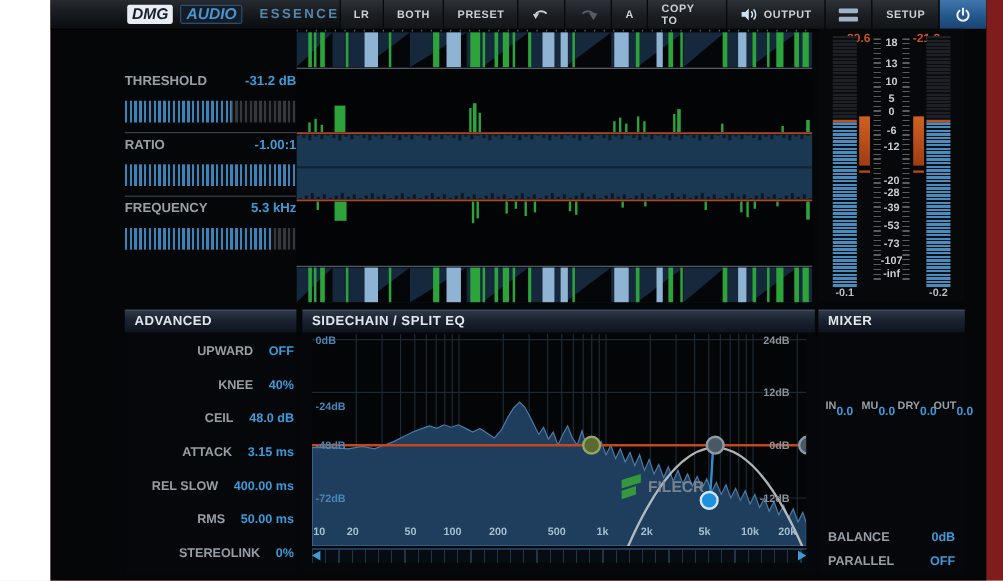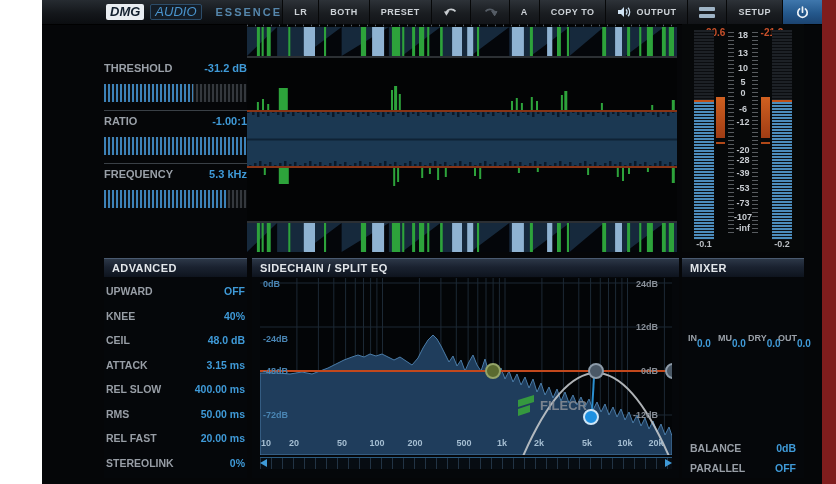--- a/index.html
+++ b/index.html
@@ -7,21 +7,21 @@
          font-family:"Liberation Sans",sans-serif;margin-left:42px;-webkit-font-smoothing:antialiased;}
   .plugin{position:absolute;left:0;top:0;width:780px;height:484px;background:#050608;overflow:hidden;}
 
   
   .titlebar{position:absolute;left:0;top:0;width:780px;height:24px;
     background:linear-gradient(#262b31,#14171b 55%,#0b0d10);border-bottom:1px solid #000;
     display:flex;align-items:center;}
   .logo{display:flex;align-items:center;margin-left:64px;gap:6px;}
   .logo-dmg{background:#e9edf1;color:#13202e;font-weight:bold;font-style:italic;font-size:13px;
     padding:0 4px;border-radius:2px;line-height:16px;}
-  .logo-audio{color:#4a95cf;font-weight:normal;font-style:italic;font-size:13px;background:#141d27;
+  .logo-audio{color:#4a95cf;font-weight:bold;font-style:italic;font-size:13px;background:#141d27;
     border:1px solid #2c4c69;border-radius:2px;padding:0 4px;line-height:14px;}
   .logo-product{color:#5586ab;font-weight:bold;font-size:11px;letter-spacing:2px;margin-left:8px;}
   .tb-buttons{margin-left:auto;display:flex;height:24px;align-items:stretch;}
   .tbtn{display:flex;align-items:center;justify-content:flex-start;gap:5px;
     background:linear-gradient(#2d3238,#1a1d21 55%,#121418);border-left:1px solid #070809;
     color:#ccd1d6;font-weight:bold;font-size:9px;letter-spacing:.5px;padding:0 11px;cursor:pointer;}
   .tbtn.dim svg path, .tbtn.dim svg polygon{stroke:#565d66;fill:none;}
   .tbtn.dim svg polygon{fill:#565d66;}
   .tbtn.power{background:linear-gradient(#3f77ad,#24588c 55%,#1b4370);padding:0 13px;}
   .bars-icon{display:flex;flex-direction:column;gap:3px;}
@@ -57,21 +57,21 @@
   .m-peak{position:absolute;top:215px;width:28px;text-align:center;color:#b9bdc2;font-weight:bold;font-size:9px;}
 
   
   .panel-header{height:18px;background:linear-gradient(#2c3747,#1a2230 45%,#0e141e);
     border-top:1px solid #4a5a70;color:#e2e6ea;font-weight:bold;font-size:11px;
     letter-spacing:.4px;display:flex;align-items:center;padding-left:8px;}
 
   
   .advanced{position:absolute;left:62px;top:258px;width:143px;height:220px;background:#05070a;}
   .adv-rows{display:flex;flex-direction:column;justify-content:space-around;height:196px;padding:2px 2px 0 2px;}
-  .adv-row{display:flex;justify-content:space-between;align-items:center;}
+  .adv-row{display:flex;justify-content:flex-end;align-items:center;gap:13px;}
   .adv-row .lab{color:#989ea6;font-weight:bold;font-size:10.5px;}
   .adv-row .val{color:#3f9ad8;font-weight:bold;font-size:10.5px;cursor:ns-resize;}
 
   
   .eq{position:absolute;left:210px;top:258px;width:427px;height:220px;background:#05070a;}
   .eq-graph{position:absolute;left:8px;top:20px;width:412px;height:177px;background:#030507;overflow:hidden;}
   .eq-lab-l{position:absolute;left:3px;color:#4a86b4;font-weight:bold;font-size:9px;z-index:4;}
   .eq-lab-r{position:absolute;right:14px;color:#8a9098;font-weight:bold;font-size:9px;z-index:4;}
   .eq-freq{position:absolute;bottom:7px;transform:translateX(-50%);color:#a5bed2;font-weight:bold;font-size:9px;z-index:4;}
   .eq-scroll{position:absolute;left:8px;top:199px;width:412px;height:11px;background:#070c12;
@@ -544,24 +544,20 @@
           </div>
       <div class="adv-row">
             <span class="lab">REL SLOW</span>
             <span class="val">400.00 ms</span>
           </div>
       <div class="adv-row">
             <span class="lab">RMS</span>
             <span class="val">50.00 ms</span>
           </div>
       <div class="adv-row">
-            <span class="lab">REL FAST</span>
-            <span class="val">20.00 ms</span>
-          </div>
-      <div class="adv-row">
             <span class="lab">STEREOLINK</span>
             <span class="val">0%</span>
           </div>
     </div>
   </section>
 
   <section class="eq">
     <div class="panel-header">SIDECHAIN / SPLIT EQ</div>
     <div class="eq-graph">
       <svg id="eq-svg" width="412" height="177">

